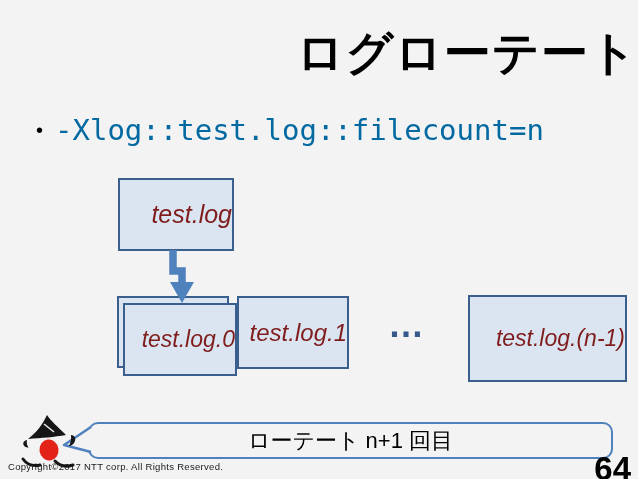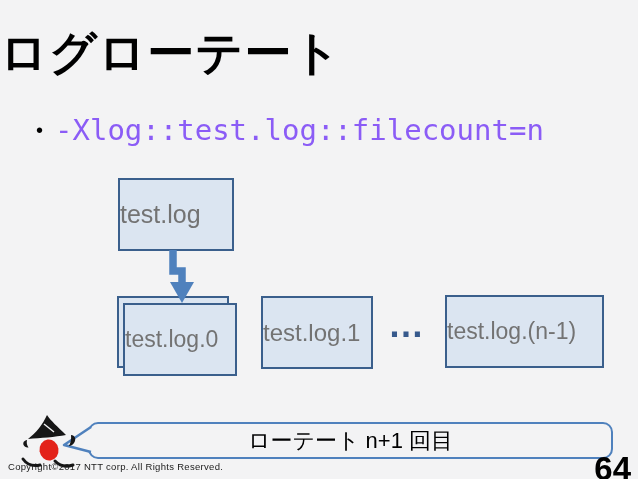--- a/index.html
+++ b/index.html
@@ -4,43 +4,43 @@
 <style>
   html,body{margin:0;padding:0;background:#888;}
   #slide{
     position:relative;width:638px;height:479px;overflow:hidden;
     background:#f3f3f4;
     font-family:"Liberation Sans",sans-serif;
     color:#0d0d0d;
   }
   .title{
     position:absolute;top:24px;left:0;right:0;
-    text-align:left;font-size:47px;font-weight:bold;
+    text-align:right;font-size:47px;font-weight:bold;
     letter-spacing:1px;line-height:58px;color:#000;
   }
   .bullet-row{
     position:absolute;left:36px;top:112px;height:36px;
     display:flex;align-items:center;
   }
   .bullet-marker{font-size:20px;line-height:36px;margin-right:12px;color:#000;}
   .bullet-code{
     font-family:"DejaVu Sans Mono","Liberation Mono",monospace;
-    font-size:29px;line-height:36px;color:#8b5cf6;white-space:pre;
+    font-size:29px;line-height:36px;color:#0369a1;white-space:pre;
   }
   .box{
     position:absolute;box-sizing:border-box;
     background:#dbe5f1;border:2.5px solid #3a5f8c;
-    display:flex;align-items:center;justify-content:flex-start;
-    text-align:center;color:#737373;
+    display:flex;align-items:center;justify-content:flex-end;
+    text-align:center;color:#7f1d1d;font-style:italic;
   }
   .box-testlog{left:118px;top:178px;width:116px;height:73px;font-size:25px;}
   .box-stack-back{left:117px;top:296px;width:112px;height:72px;}
   .box-stack-front{left:123px;top:303px;width:114px;height:73px;font-size:23px;flex-direction:row;line-height:1.2;}
-  .box-testlog1{left:261px;top:296px;width:112px;height:73px;font-size:24px;}
-  .box-n1{left:445px;top:295px;width:159px;height:73px;font-size:23px;}
+  .box-testlog1{left:237px;top:296px;width:112px;height:73px;font-size:24px;}
+  .box-n1{left:468px;top:295px;width:159px;height:87px;font-size:23px;}
   .ellipsis{
     position:absolute;left:381px;top:306px;width:52px;height:40px;
     line-height:38px;text-align:center;font-size:36px;font-weight:bold;
     color:#36598c;letter-spacing:2px;
   }
   .arrow-svg{position:absolute;left:160px;top:248px;pointer-events:none;}
   .callout{
     position:absolute;box-sizing:border-box;
     left:88px;top:422px;width:525px;height:37px;
     background:#f3f3f4;border:2.5px solid #4f81bd;border-radius:10px;

